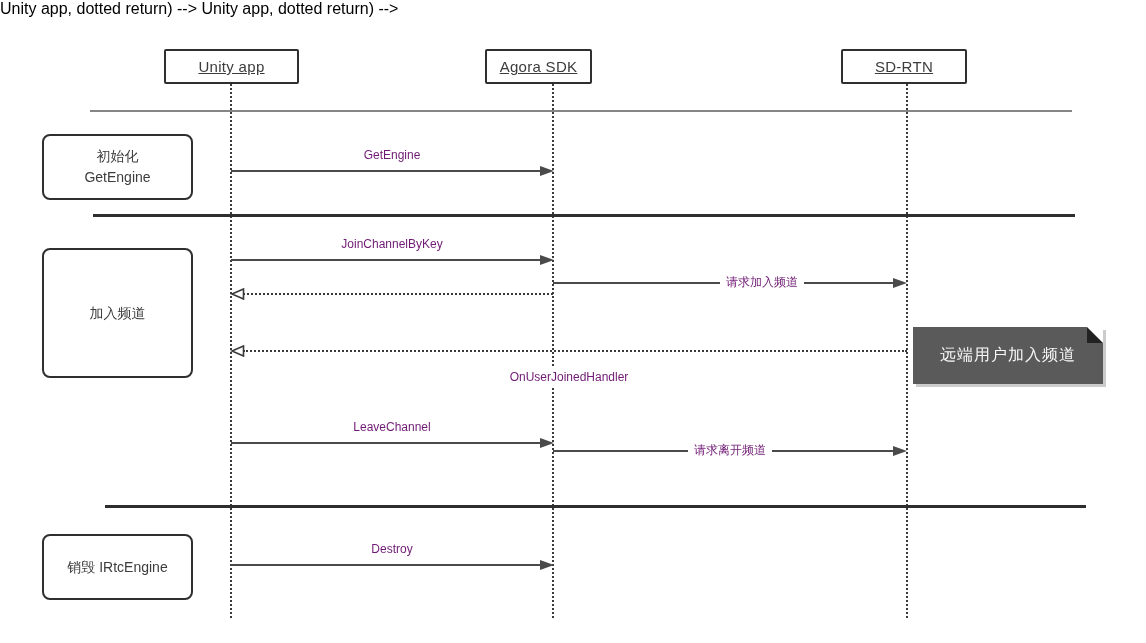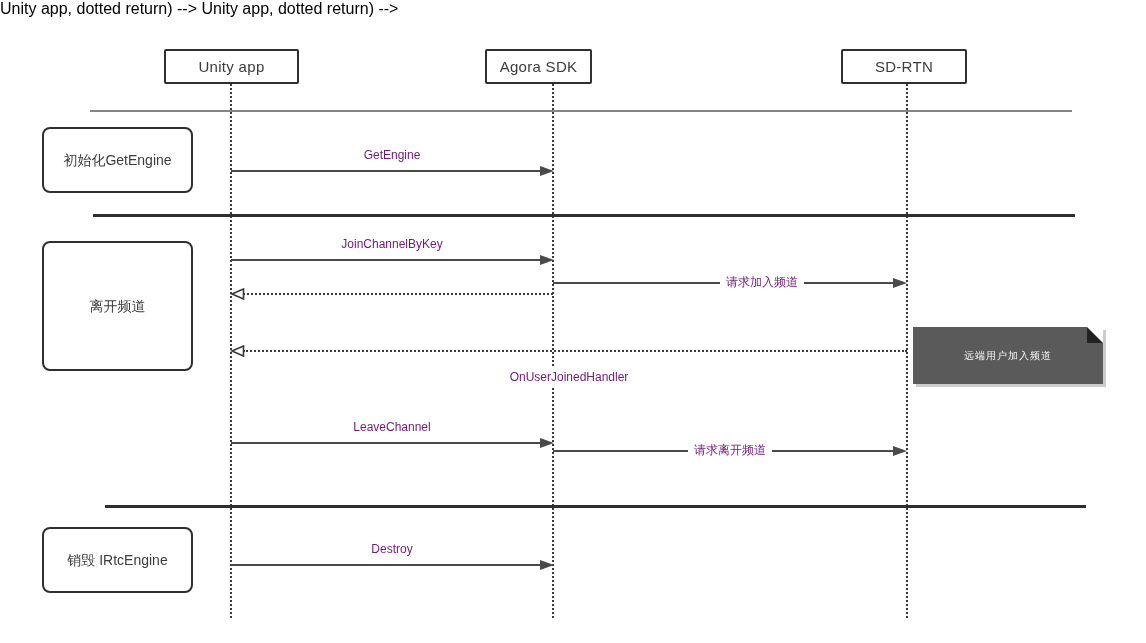--- a/index.html
+++ b/index.html
@@ -3,54 +3,54 @@
 <meta charset="utf-8">
 <style>
   html,body{margin:0;padding:0;background:#ffffff;}
   body{font-family:"Liberation Sans","DejaVu Sans",sans-serif;}
   .canvas{position:relative;width:1146px;height:643px;background:#ffffff;overflow:hidden;}
 
   
   .actor{position:absolute;top:49px;height:35px;box-sizing:border-box;
          border:2px solid #2f2f2f;border-radius:2px;background:#fff;
          display:flex;align-items:center;justify-content:center;
-         font-size:15px;color:#3c3c3c;letter-spacing:.3px;}
+         font-size:15px;color:#3c3c3c;letter-spacing:.3px;text-decoration:underline;}
 
   
   .lifeline{position:absolute;top:84px;height:534px;width:0;
             border-left:2px dotted #3a3a3a;}
 
   
   .sep{position:absolute;}
   .sep-light{height:2px;background:#868686;}
   .sep-dark{height:3px;background:#2e2e2e;}
 
   
   .phase{position:absolute;left:42px;width:151px;box-sizing:border-box;
          border:2px solid #2f2f2f;border-radius:8px;background:#fff;
-         display:flex;flex-direction:row;align-items:center;justify-content:center;
-         font-size:14px;color:#3c3c3c;line-height:21px;text-align:center;}
+         display:flex;flex-direction:column;align-items:center;justify-content:center;
+         font-size:14px;color:#3c3c3c;line-height:21px;text-align:center;margin-top:7px;}
   .phase span{display:block;}
 
   
   .mline{position:absolute;height:2px;background:#4a4a4a;}
   .mline-dot{position:absolute;height:0;border-top:2px dotted #3a3a3a;}
   .ah-right{position:absolute;width:0;height:0;
             border-left:14px solid #4a4a4a;border-top:5px solid transparent;border-bottom:5px solid transparent;}
   .ah-open{position:absolute;}
 
   
   .lbl{position:absolute;transform:translateX(-50%);white-space:nowrap;
        font-size:12px;color:#701a75;background:#fff;padding:1px 6px;line-height:17px;}
 
   
   .note{position:absolute;left:913px;top:327px;width:190px;height:57px;
         background:#5a5a5a;box-shadow:3px 3px 0 0 #cccccc;
         display:flex;align-items:center;justify-content:center;
-        font-size:10px;color:#f7f7f7;letter-spacing:1px;}
+        font-size:16px;color:#f7f7f7;letter-spacing:1px;}
   .note::before{content:"";position:absolute;top:0;right:0;
         border-style:solid;border-width:0 16px 16px 0;
         border-color:#ffffff #ffffff #222222 #222222;}
 </style>
 </head>
 <body>
 
 <div class="canvas">
 
   
@@ -73,21 +73,21 @@
   <div class="actor" style="left:841px;width:126px">
     <span>SD-RTN</span>
   </div>
 
   
   <div class="phase" style="top:127px;height:66px">
     <span>初始化</span>
     <span>GetEngine</span>
   </div>
   <div class="phase" style="top:241px;height:130px">
-    <span>离开频道</span>
+    <span>加入频道</span>
   </div>
   <div class="phase" style="top:527px;height:66px">
     <span>销毁 IRtcEngine</span>
   </div>
 
   
   <div class="mline" style="left:231px;top:170px;width:310px"></div>
   <div class="ah-right" style="left:540px;top:166px"></div>
   <div class="lbl" style="left:392px;top:146px">GetEngine</div>
 

